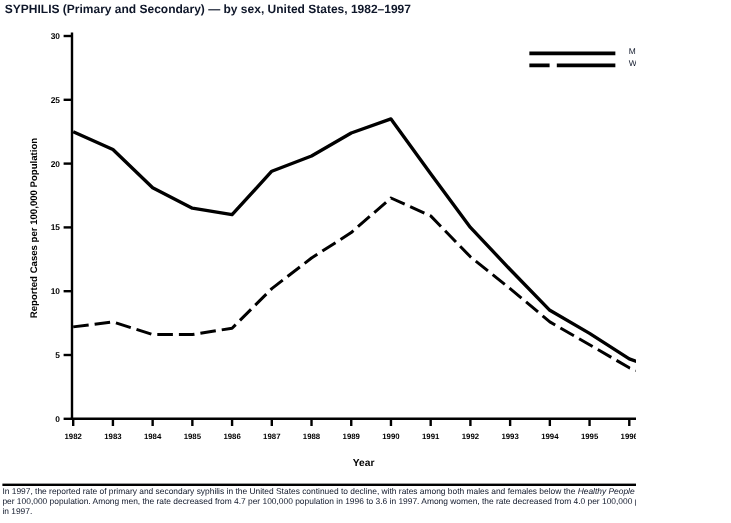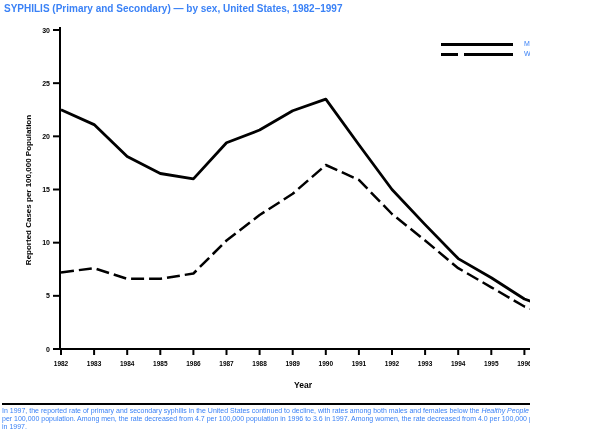--- a/index.html
+++ b/index.html
@@ -1,18 +1,18 @@
 <!DOCTYPE html>
 <html><head>
 <meta charset="utf-8">
 <style>
   html,body{margin:0;padding:0;background:#fff;}
   #screen{
     position:relative;width:530px;height:436px;background:#ffffff;
-    font-family:"Liberation Sans","DejaVu Sans",sans-serif;color:#3b82f6;overflow:hidden;
+    font-family:"Liberation Sans","DejaVu Sans",sans-serif;color:#0f172a;overflow:hidden;
   }
   .title{
     position:absolute;left:4px;top:3px;font-size:10px;font-weight:bold;
     letter-spacing:0px;white-space:nowrap;
   }
   #chart-svg{position:absolute;left:0;top:0;}
   .legend{
     position:absolute;left:441px;top:40px;display:flex;flex-direction:column;gap:2px;
   }
   .legend-row{display:flex;align-items:center;height:8px;}

